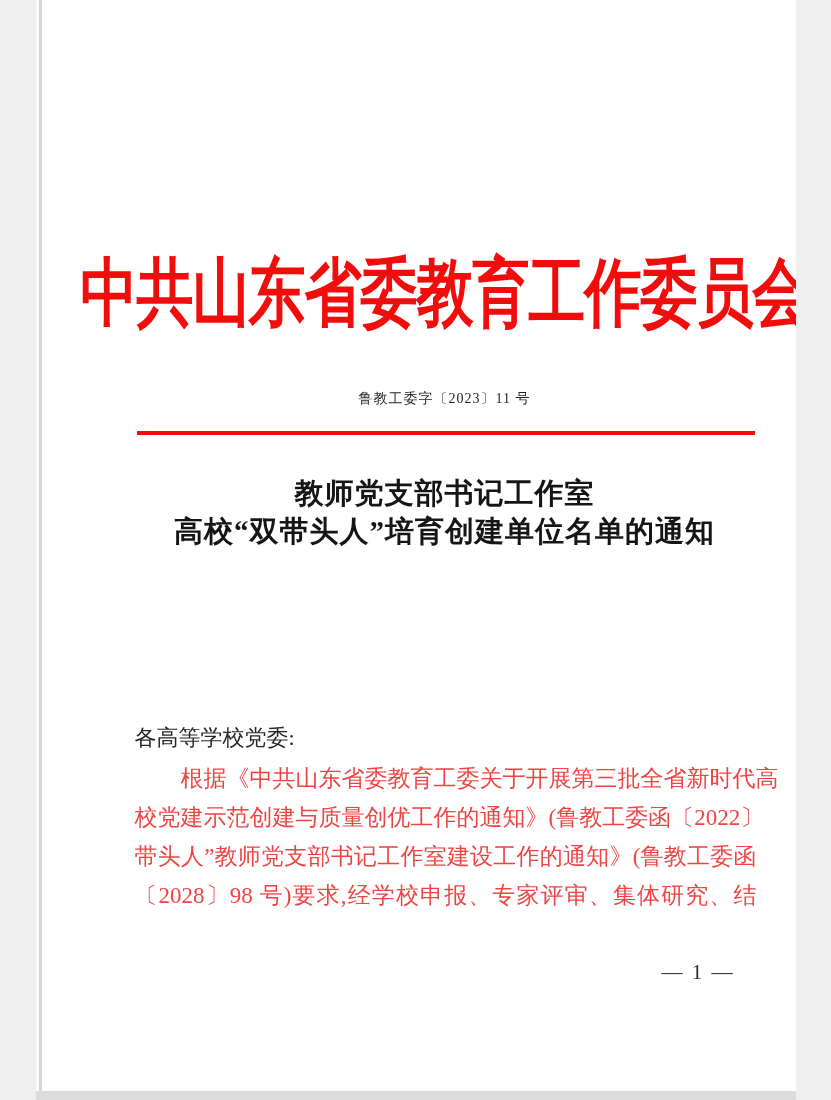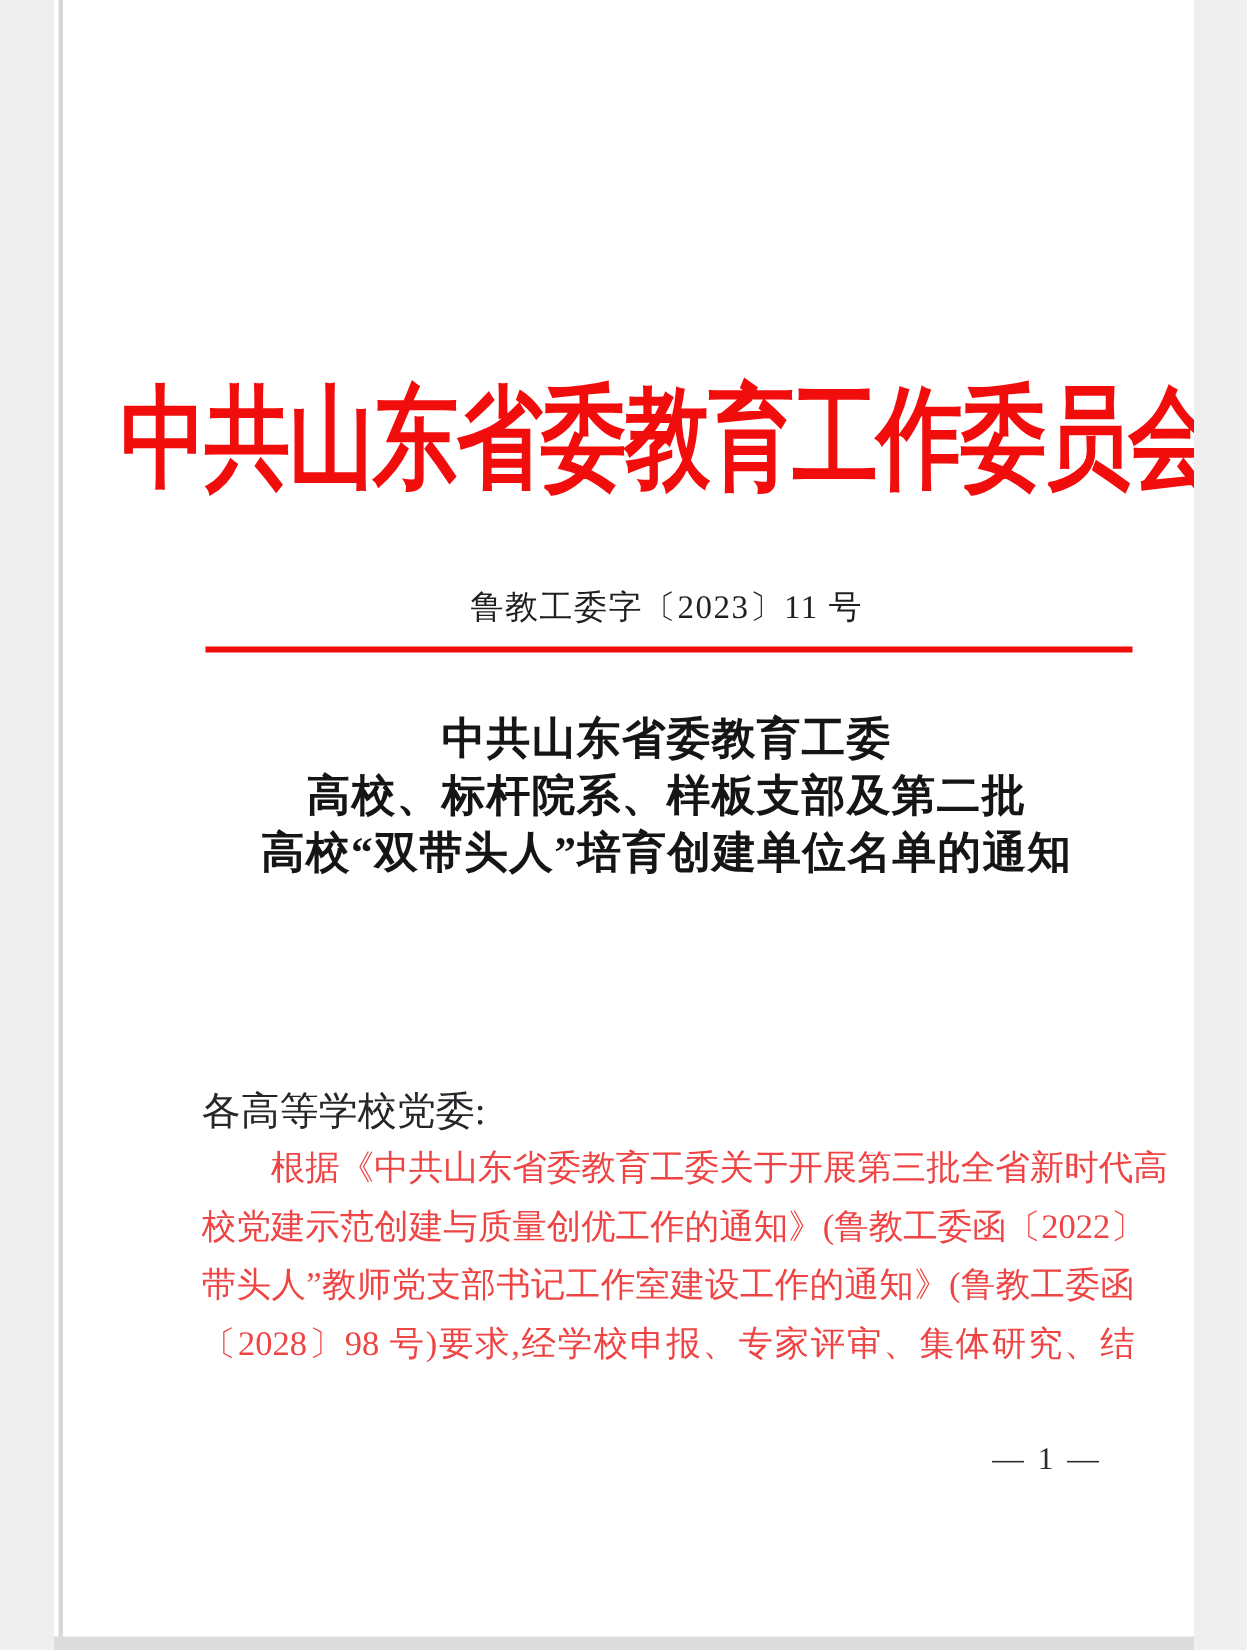--- a/index.html
+++ b/index.html
@@ -44,21 +44,21 @@
   }
   .org-title .stretch {
     display: inline-block;
     transform: scaleY(1.3);
     letter-spacing: -1px;
   }
 
   .doc-number {
     position: absolute; left: 99px; top: 390px; width: 620px;
     text-align: center;
-    font-size: 22px;
+    font-size: 14px;
     color: #1f1f1f;
     letter-spacing: 1px;
   }
 
   .red-rule {
     position: absolute; left: 101px; top: 431px; width: 618px; height: 4px;
     background: var(--accent, #f20d0d);
   }
 
   
@@ -68,21 +68,21 @@
     font-weight: 700;
     font-size: 29px;
     line-height: 38px;
     color: #151515;
     letter-spacing: 1px;
   }
 
   
   .salutation {
     position: absolute; left: 99px; top: 723px; width: 620px;
-    font-size: 26px;
+    font-size: 22px;
     color: #26262a;
   }
 
   .paragraph {
     position: absolute; left: 99px; top: 759px; width: 622px;
     font-size: 23px;
     color: #ef4444;
   }
   .body-line {
     height: 39px;
@@ -113,22 +113,21 @@
 
   <div class="org-title">
     <span class="stretch">中共山东省委教育工作委员会</span>
   </div>
 
   <div class="doc-number">鲁教工委字〔2023〕11 号</div>
 
   <div class="red-rule"></div>
 
   <div class="doc-title">
-    <div class="title-line">中共山东省委教育工委</div>
-    <div class="title-line">高校、标杆院系、样板支部及第二批</div>
+    <div class="title-line">教师党支部书记工作室</div>
     <div class="title-line">高校“双带头人”培育创建单位名单的通知</div>
   </div>
 
   <div class="salutation">各高等学校党委:</div>
 
   <div class="paragraph">
     <div class="body-line indent">根据《中共山东省委教育工委关于开展第三批全省新时代高</div>
     <div class="body-line">校党建示范创建与质量创优工作的通知》(鲁教工委函〔2022〕</div>
     <div class="body-line">带头人”教师党支部书记工作室建设工作的通知》(鲁教工委函</div>
     <div class="body-line">〔2028〕98 号)要求,经学校申报、专家评审、集体研究、结</div>

